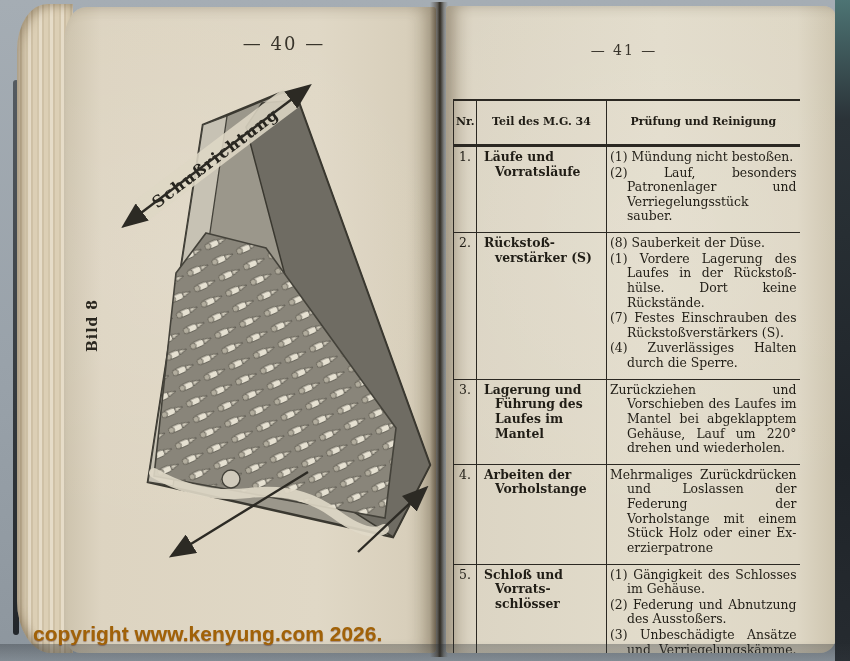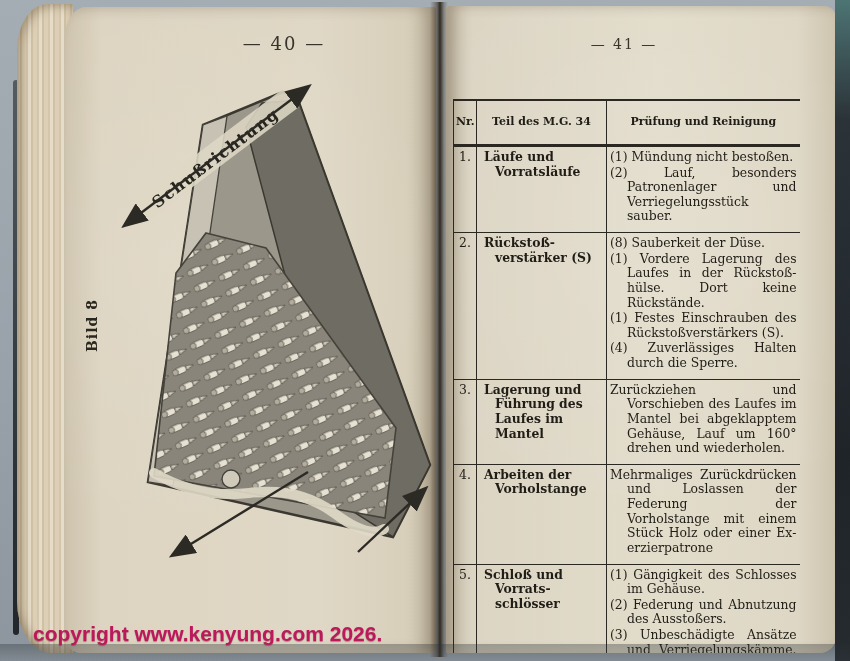--- a/index.html
+++ b/index.html
@@ -50,21 +50,21 @@
     position:absolute;left:0;top:644px;width:850px;height:17px;
     background:linear-gradient(180deg,rgba(40,45,50,.35),rgba(70,78,86,.15));
   }
   
   .lp-number{position:absolute;left:160px;top:26px;width:120px;text-align:center;
     font-size:18px;letter-spacing:2px;color:#38342b;}
   .bild-caption{position:absolute;left:20px;top:345px;transform:rotate(-90deg);
     transform-origin:top left;font-weight:bold;font-size:14px;color:#2a271f;letter-spacing:1px;}
   .figure-svg{position:absolute;left:30px;top:58px;}
   
-  .rp-number{position:absolute;left:118px;top:30px;width:120px;text-align:center;
+  .rp-number{position:absolute;left:118px;top:36px;width:120px;text-align:center;
     font-size:14px;letter-spacing:2px;color:#38342b;}
   .section-heading{position:absolute;left:10px;top:70px;width:350px;
     font-size:13.5px;font-weight:bold;color:#1d1b15;}
   .mg-table{
     position:absolute;left:7px;top:93px;width:346px;
     border-collapse:collapse;table-layout:fixed;
     font-size:12.4px;line-height:1.18;color:#201d16;
   }
   .mg-table col.c-nr{width:23px;}
   .mg-table col.c-teil{width:130px;}
@@ -77,21 +77,21 @@
   .mg-table th:first-child,.mg-table td:first-child{border-left:1.8px solid #2b2822;}
   .mg-table th:nth-child(1),.mg-table td:nth-child(1),
   .mg-table th:nth-child(2),.mg-table td:nth-child(2){border-right:1.5px solid #2b2822;}
   .cell-nr{text-align:center;}
   .cell-teil div{padding-left:15px;text-indent:-11px;font-weight:bold;}
   .cell-pruef .item{padding-left:17px;text-indent:-17px;text-align:justify;margin-bottom:1px;}
   
   .copyright{
     position:absolute;left:33px;top:622px;
     font-family:"Liberation Sans","DejaVu Sans",sans-serif;
-    font-weight:bold;font-size:21px;color:#be185d;
+    font-weight:bold;font-size:21px;color:#a16207;
     text-shadow:0 1px 1px rgba(60,0,0,.35);
   }
 </style>
 </head>
 <body>
 
 <div>
 
   <div class="cover-edge"></div>
   <div class="page-stack"></div>
@@ -168,31 +168,31 @@
           </td>
         </tr>
         <tr>
           <td class="cell-nr">2.</td>
           <td class="cell-teil">
               <div>Rückstoß­verstärker (S)</div>
             </td>
           <td class="cell-pruef">
             <div class="item">(8) Sauberkeit der Düse.</div>
             <div class="item">(1) Vordere Lagerung des Laufes in der Rückstoß­hülse. Dort keine Rückstände.</div>
-            <div class="item">(1) Festes Einschrauben des Rückstoß­verstärkers (S).</div>
+            <div class="item">(7) Festes Einschrauben des Rückstoß­verstärkers (S).</div>
             <div class="item">(4) Zuverlässiges Halten durch die Sperre.</div>
           </td>
         </tr>
         <tr>
           <td class="cell-nr">3.</td>
           <td class="cell-teil">
               <div>Lagerung und Führung des Laufes im Mantel</div>
             </td>
           <td class="cell-pruef">
-            <div class="item">Zurückziehen und Vorschieben des Laufes im Mantel bei abgeklapptem Gehäuse, Lauf um 160° drehen und wieder­holen.</div>
+            <div class="item">Zurückziehen und Vorschieben des Laufes im Mantel bei abgeklapptem Gehäuse, Lauf um 220° drehen und wieder­holen.</div>
           </td>
         </tr>
         <tr>
           <td class="cell-nr">4.</td>
           <td class="cell-teil">
               <div>Arbeiten der Vorhol­stange</div>
             </td>
           <td class="cell-pruef">
             <div class="item">Mehrmaliges Zurückdrücken und Loslassen der Federung der Vorholstange mit einem Stück Holz oder einer Ex­erzierpatrone</div>
           </td>

